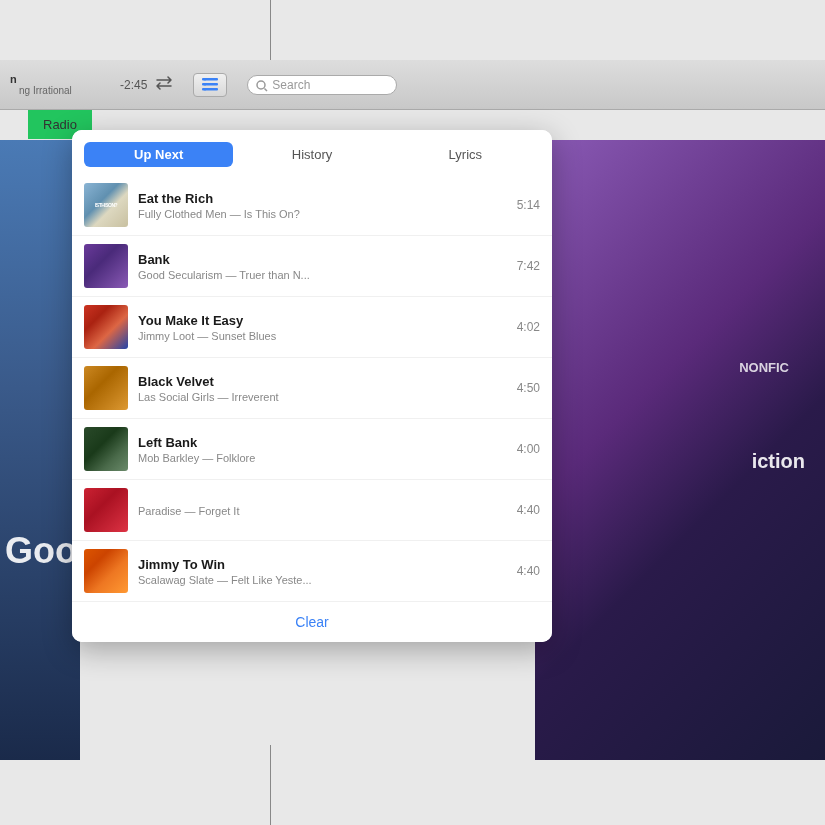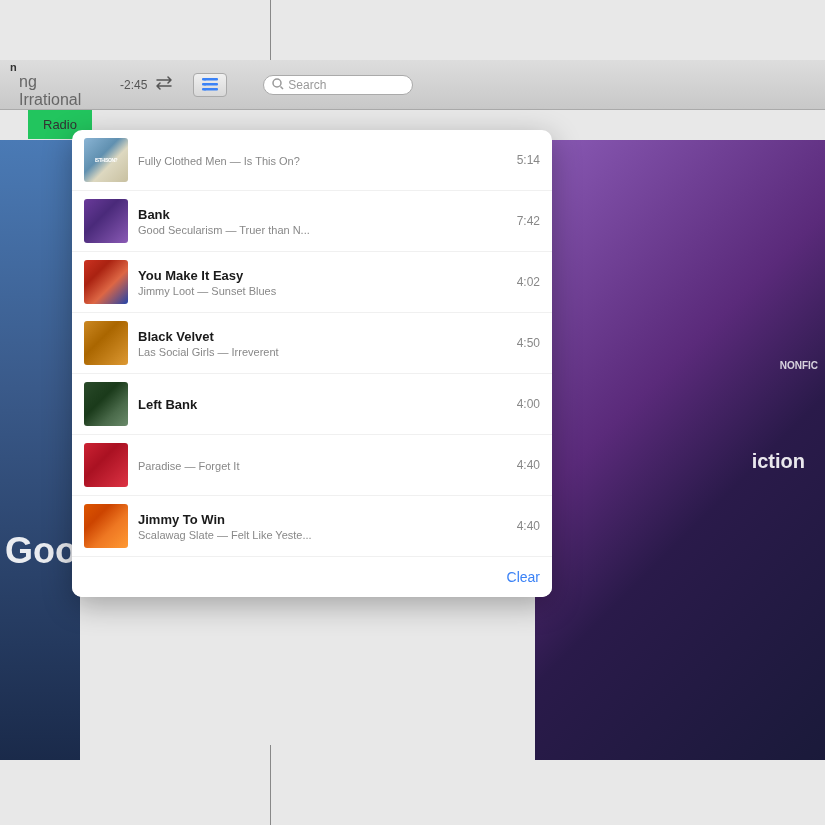--- a/index.html
+++ b/index.html
@@ -37,21 +37,21 @@
     }
 
     .top-bar-left {
       display: flex;
       flex-direction: column;
       font-size: 11px;
       color: #333;
       width: 80px;
     }
     .top-bar-left .track-name { font-weight: 600; }
-    .top-bar-left .sub-name { color: #666; font-size: 16px; padding-left: 9px; }
+    .top-bar-left .sub-name { color: #666; font-size: 10px; padding-left: 9px; }
 
     .top-bar-time {
       font-size: 12px;
       color: #555;
       margin-left: 30px;
     }
 
     .top-bar-queue-btn {
       width: 34px;
       height: 24px;
@@ -59,23 +59,23 @@
       border: 1px solid #aaa;
       border-radius: 4px;
       display: flex;
       align-items: center;
       justify-content: center;
       margin-left: 20px;
       cursor: pointer;
     }
 
     .search-bar {
-      margin-left: 36px;
-      display: flex;
-      align-items: flex-start;
+      margin-left: 20px;
+      display: flex;
+      align-items: flex-end;
       background: white;
       border: 1px solid #aaa;
       border-radius: 10px;
       padding: 2px 8px;
       font-size: 12px;
       color: #999;
       width: 150px;
     }
 
     
@@ -117,22 +117,22 @@
       font-size: 36px;
       font-weight: 700;
       color: white;
       opacity: 0.9;
     }
 
     
     .nonfiction-text {
       position: absolute;
       top: 360px;
-      right: 7px;
-      font-size: 10px;
+      right: 36px;
+      font-size: 13px;
       color: rgba(255,255,255,0.8);
       font-weight: 600;
     }
     .fiction-text {
       position: absolute;
       top: 450px;
       right: 20px;
       font-size: 20px;
       color: rgba(255,255,255,0.9);
       font-weight: 700;
@@ -265,21 +265,21 @@
     }
 
     .track-duration {
       font-size: 12px;
       color: #888;
       flex-shrink: 0;
     }
 
     
     .clear-btn {
-      text-align: right;
+      text-align: center;
       padding: 12px;
       color: #3b82f6;
       font-size: 14px;
       font-weight: 500;
       cursor: pointer;
       background: white;
     }
   </style>
 </head>
 <body>
@@ -323,27 +323,33 @@
       <line x1="8.5" y1="8.5" x2="11" y2="11" stroke="#999" stroke-width="1.5"></line>
     </svg>
     <span>Search</span>
   </div>
 </div>
 
 <div class="radio-tab">Radio</div>
 
 <div class="popup-panel">
 
+  <div class="tabs">
+    <div class="tab active">Up Next</div>
+    <div class="tab">History</div>
+    <div class="tab">Lyrics</div>
+  </div>
 
   <div class="track-list" id="track-list">
       <div class="track-item">
         <div class="track-art art-1">
           <div style="font-size:5px;color:white;font-weight:700;text-align:center;line-height:44px;letter-spacing:-0.5px;">ISTHISON?</div>
         </div>
         <div class="track-info">
+          <div class="track-title">Eat the Rich</div>
           <div class="track-subtitle">Fully Clothed Men — Is This On?</div>
         </div>
         <div class="track-duration">5:14</div>
       </div>
       <div class="track-item">
         <div class="track-art art-2"></div>
         <div class="track-info">
           <div class="track-title">Bank</div>
           <div class="track-subtitle">Good Secularism — Truer than N...</div>
         </div>
@@ -362,20 +368,21 @@
         <div class="track-info">
           <div class="track-title">Black Velvet</div>
           <div class="track-subtitle">Las Social Girls — Irreverent</div>
         </div>
         <div class="track-duration">4:50</div>
       </div>
       <div class="track-item">
         <div class="track-art art-5"></div>
         <div class="track-info">
           <div class="track-title">Left Bank</div>
+          <div class="track-subtitle">Mob Barkley — Folklore</div>
         </div>
         <div class="track-duration">4:00</div>
       </div>
       <div class="track-item">
         <div class="track-art art-6"></div>
         <div class="track-info">
           <div class="track-subtitle">Paradise — Forget It</div>
         </div>
         <div class="track-duration">4:40</div>
       </div>

